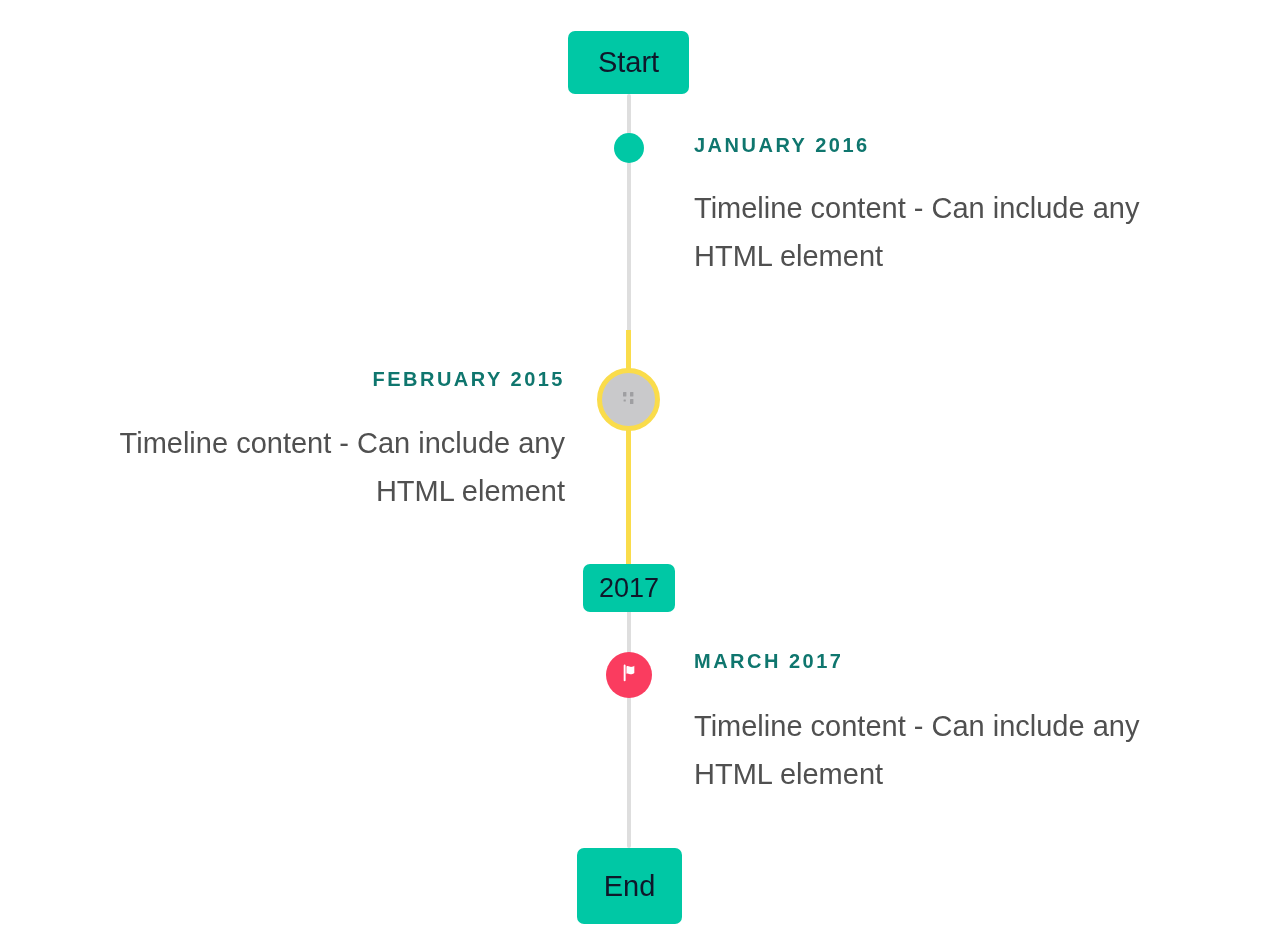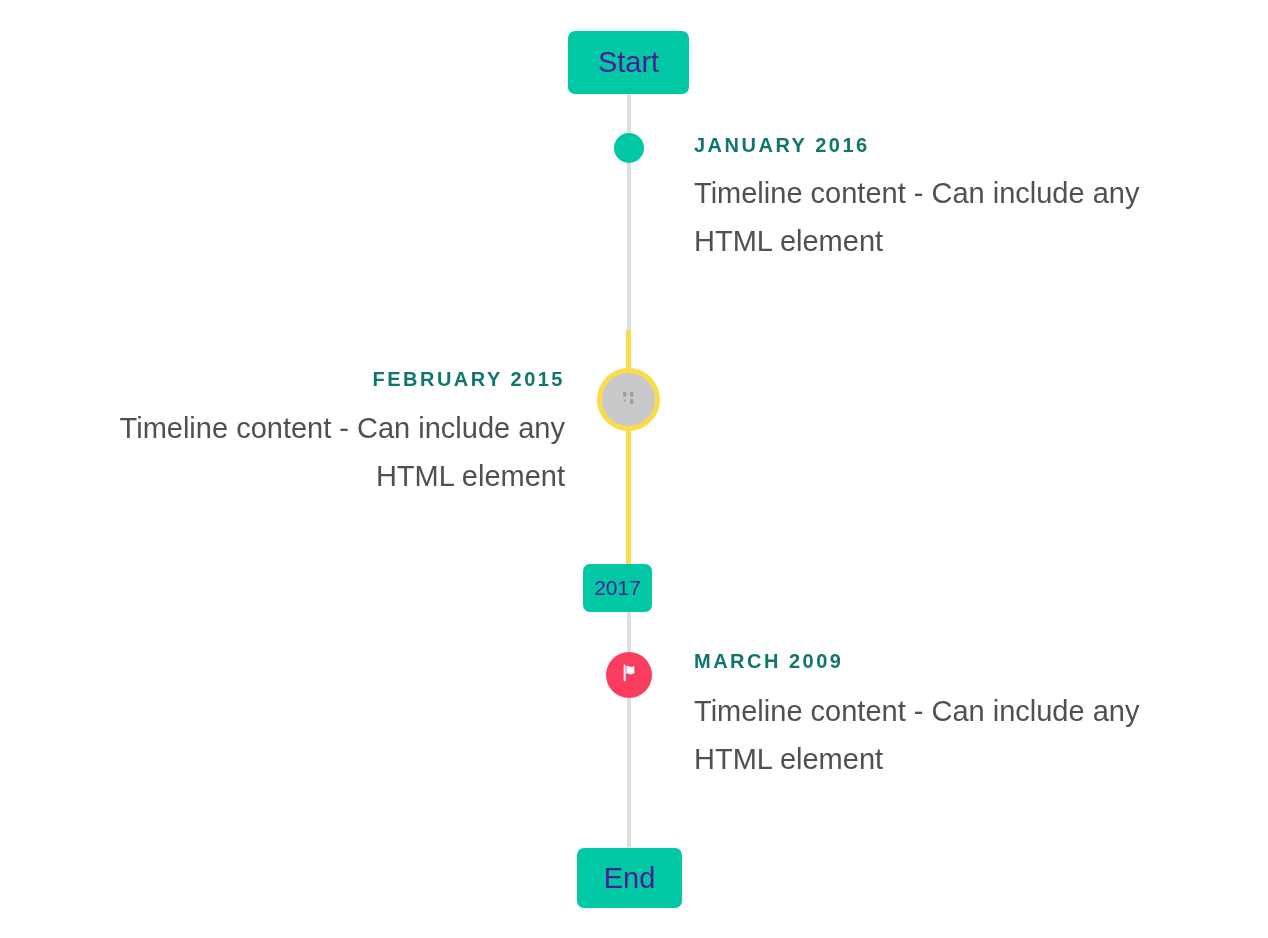--- a/index.html
+++ b/index.html
@@ -30,30 +30,30 @@
     left: 626px;
     top: 330px;
     width: 5px;
     height: 234px;
     background: #FADC4B;
   }
   
   .badge {
     position: absolute;
     background: #00C8A5;
-    color: #4c1d95;
+    color: #0f172a;
     display: flex;
     align-items: center;
     justify-content: center;
     border-radius: 7px;
     font-weight: 400;
   }
   .badge.start { left: 568px; top: 31px;  width: 121px; height: 63px; font-size: 29px; }
-  .badge.year  { left: 583px; top: 564px; width: 69px;  height: 48px; font-size: 21px; }
-  .badge.end   { left: 577px; top: 848px; width: 105px; height: 60px; font-size: 29px; }
+  .badge.year  { left: 583px; top: 564px; width: 92px;  height: 48px; font-size: 27px; }
+  .badge.end   { left: 577px; top: 848px; width: 105px; height: 76px; font-size: 29px; }
   
   .marker-dot {
     position: absolute;
     left: 614px; top: 133px;
     width: 30px; height: 30px;
     border-radius: 50%;
     background: #00C8A5;
   }
   .marker-image {
     position: absolute;
@@ -87,20 +87,21 @@
   }
   .t1 { left: 694px;  top: 134px; }
   .t2 { right: 703px; top: 368px; text-align: right; }
   .t3 { left: 694px;  top: 650px; }
   .item-content {
     position: absolute;
     font-size: 29px;
     color: #505050;
     line-height: 48px;
     white-space: nowrap;
+    margin-top: 15px;
   }
   .c1 { left: 694px;  top: 169px; }
   .c2 { right: 703px; top: 404px; text-align: right; }
   .c3 { left: 694px;  top: 687px; }
 </style>
 </head>
 <body>
 
 <div class="canvas">
 
@@ -135,21 +136,21 @@
   <div class="badge year">2017</div>
 
   <div class="marker-flag">
     <span>
       <svg width="22" height="22" viewBox="0 0 24 24" fill="#ffffff">
         <path d="M7 2.6c.72 0 1.3.58 1.3 1.3V20a1.05 1.05 0 0 1-2.1 0V3.9c0-.72.58-1.3 1.3-1.3z"></path>
         <path d="M9.2 4.9c1.9-1.4 3.6.9 6 .4 1.1-.23 1.9-.7 2.6-1.2v8c-.7.5-1.6 1-2.8 1.2-2.4.5-4-1.7-5.8-.5z"></path>
       </svg>
     </span>
   </div>
-  <div class="item-title t3">MARCH 2009</div>
+  <div class="item-title t3">MARCH 2017</div>
   <div class="item-content c3">
     <div>Timeline content - Can include any</div>
     <div>HTML element</div>
   </div>
 
   <div class="badge end">End</div>
 
 </div>
 
 </body></html>

